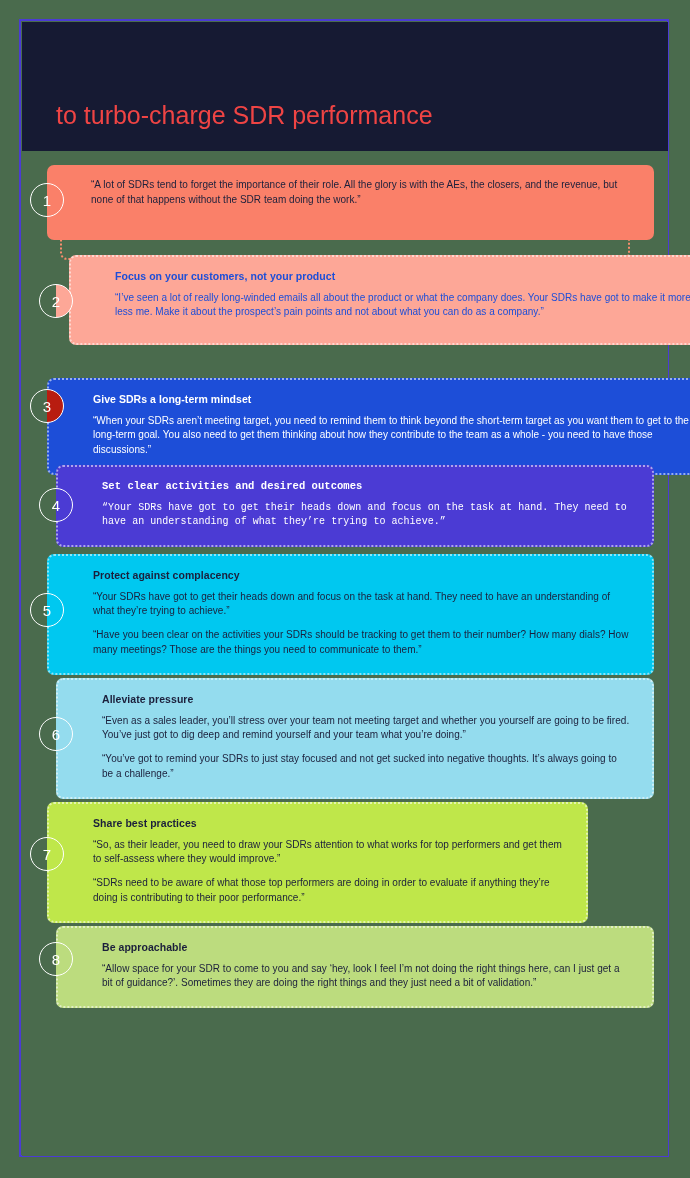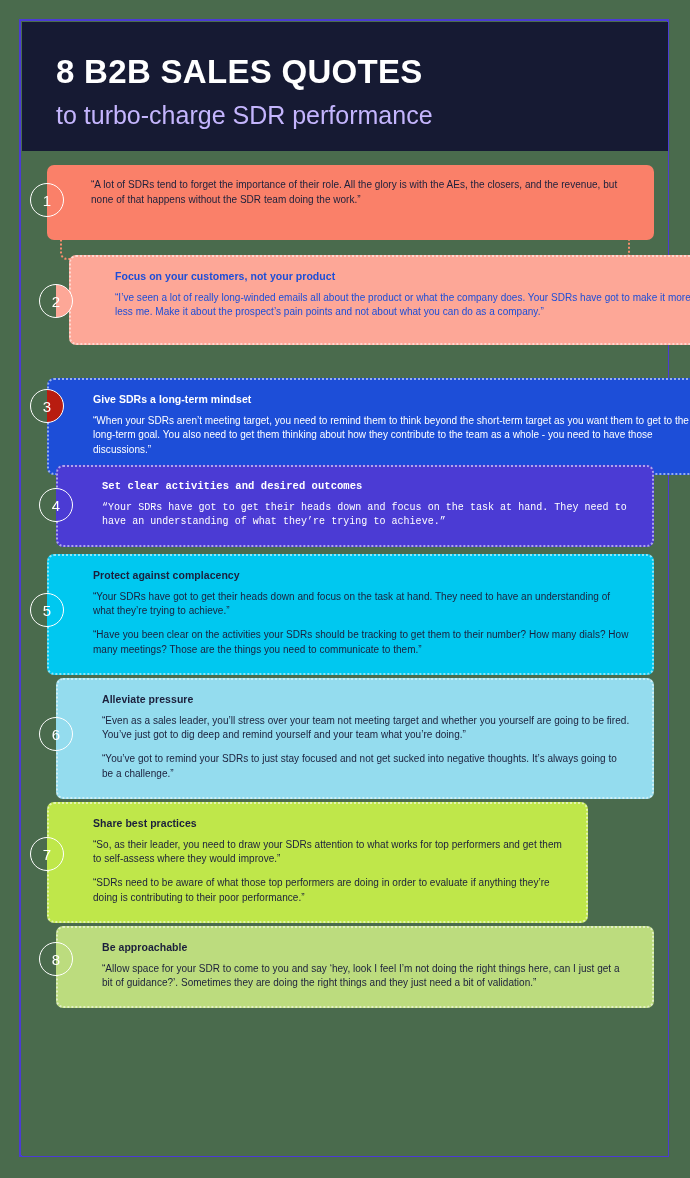--- a/index.html
+++ b/index.html
@@ -42,21 +42,21 @@
     font-size: 33px;
     font-weight: bold;
     letter-spacing: 0.3px;
     line-height: 1.05;
     white-space: nowrap;
   }
   .header-sub {
     position: absolute;
     left: 34px;
     top: 80px;
-    color: #c4b5fd;
+    color: #ef4444;
     font-size: 25px;
     font-weight: normal;
     line-height: 1.1;
     white-space: nowrap;
   }
 
   
   .body-area {
     position: absolute;
     left: 1px;
@@ -134,21 +134,20 @@
     font-weight: normal;
     z-index: 5;
   }
 </style>
 </head>
 <body>
 
 <div class="poster">
 
   <div class="header">
-    <div class="header-title">8 B2B SALES QUOTES</div>
     <div class="header-sub">to turbo-charge SDR performance</div>
   </div>
 
   <div class="body-area">
 
     <div class="callout-wrap">
       <div class="callout">
         <div class="callout-text">Emmet Florish, CEO of Ctrl.io, explains how you can keep struggling reps motivated and turn-around poor performance, even when the odds are against you:</div>
         <div class="callout-tail">
           <svg width="34" height="20" viewBox="0 0 34 20">

